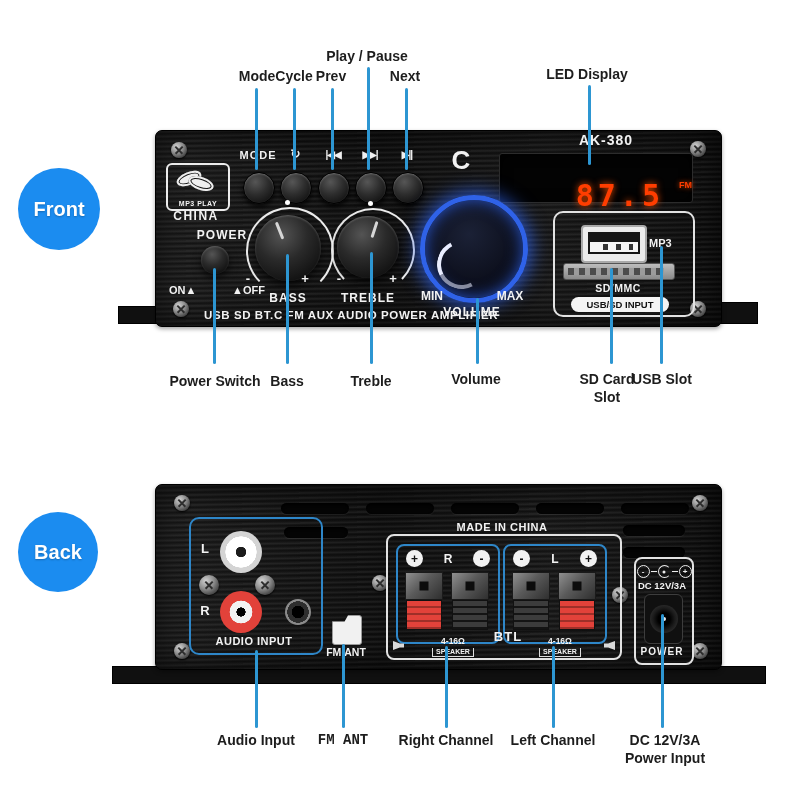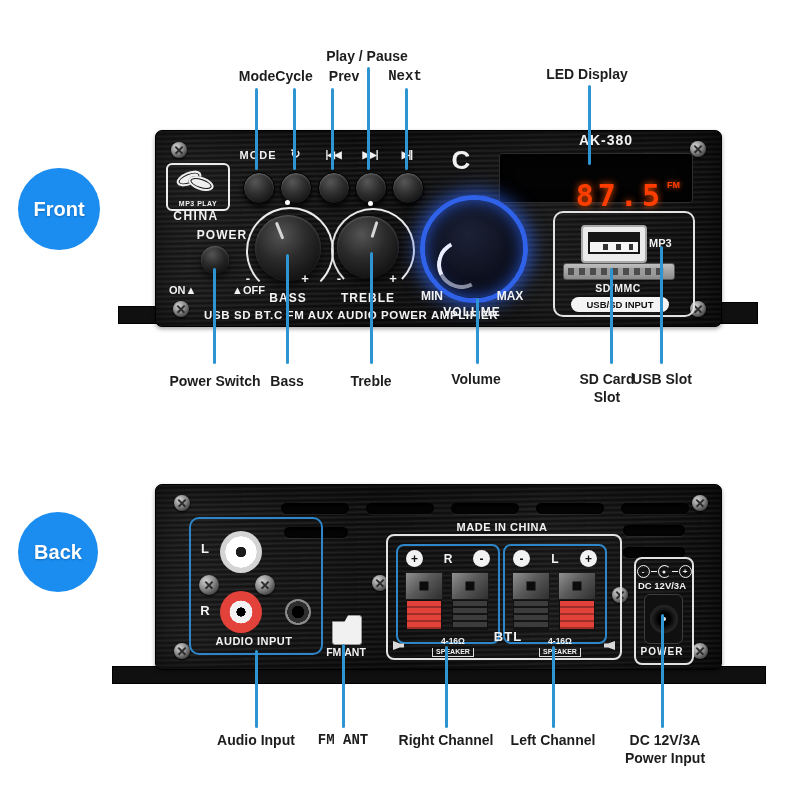--- a/index.html
+++ b/index.html
@@ -78,21 +78,21 @@
   .pcent{width:11px;height:11px;border:1.5px solid #ececec;border-right-color:transparent;border-radius:50%;position:relative;}
   .pcent::after{content:"";position:absolute;left:50%;top:50%;width:3px;height:3px;transform:translate(-50%,-50%);border-radius:50%;background:#ececec;}
   .pdash{width:6px;height:1.5px;background:#ececec;}
   .fmconn{position:absolute;background:#f1f1f1;border:1px solid #9b9b9b;border-radius:3px;
     clip-path:polygon(0 22%,42% 22%,54% 0,100% 0,100% 100%,0 100%);}
   .mp3logo{position:absolute;border:2px solid #ececec;border-radius:6px;}
   .disc{position:absolute;width:26px;height:13px;border-radius:50%;background:#efefef;box-shadow:inset 0 0 0 2px #efefef, inset 0 0 0 3px #1a1a1a;}
   .led{position:absolute;background:#030303;border:1px solid #2c2c2c;border-radius:3px;box-shadow:inset 0 0 12px #000;}
   .digits{position:absolute;right:28px;top:24px;font-family:"DejaVu Sans Mono",monospace;font-weight:bold;font-size:30px;
     letter-spacing:4px;color:var(--led-red);text-shadow:0 0 7px rgba(255,80,0,.95);}
-  .band{position:absolute;right:12px;bottom:12px;font-size:9px;font-weight:bold;color:var(--led-red);text-shadow:0 0 5px rgba(255,80,0,.9);margin-left:32px;}
+  .band{position:absolute;right:0;bottom:12px;font-size:9px;font-weight:bold;color:var(--led-red);text-shadow:0 0 5px rgba(255,80,0,.9);margin-left:32px;}
 </style>
 </head>
 <body>
 
 <div id="canvas">
 
   <div class="badge" style="left:18px;top:168px;width:82px;height:82px;">
     <span>Front</span>
   </div>
 
@@ -174,22 +174,22 @@
       <div class="wt" style="left:8px;top:69px;width:110px;font-size:10.5px;letter-spacing:.5px;">SD/MMC</div>
       <div class="pill" style="left:16px;top:84px;width:98px;height:15px;font-size:9.5px;">
         <span>USB/SD INPUT</span>
       </div>
     </div>
   </div>
 
   <div class="lbl" style="left:297px;top:48px;width:140px;">Play / Pause</div>
   <div class="lbl" style="left:227px;top:68px;width:60px;">Mode</div>
   <div class="lbl" style="left:264px;top:68px;width:60px;">Cycle</div>
-  <div class="lbl" style="left:314px;top:68px;width:60px;">Prev</div>
-  <div class="lbl" style="left:375px;top:68px;width:60px;font-family:Liberation Mono, monospace;">Next</div>
+  <div class="lbl" style="left:301px;top:68px;width:60px;">Prev</div>
+  <div class="lbl" style="left:375px;top:68px;width:60px;">Next</div>
   <div class="lbl" style="left:527px;top:66px;width:120px;">LED Display</div>
 
   <div class="lead" style="left:255px;top:88px;height:82px;"></div>
   <div class="lead" style="left:293px;top:88px;height:82px;"></div>
   <div class="lead" style="left:331px;top:88px;height:82px;"></div>
   <div class="lead" style="left:367px;top:67px;height:103px;"></div>
   <div class="lead" style="left:405px;top:88px;height:82px;"></div>
   <div class="lead" style="left:588px;top:85px;height:80px;"></div>
 
   <div class="lead" style="left:213px;top:268px;height:96px;"></div>

